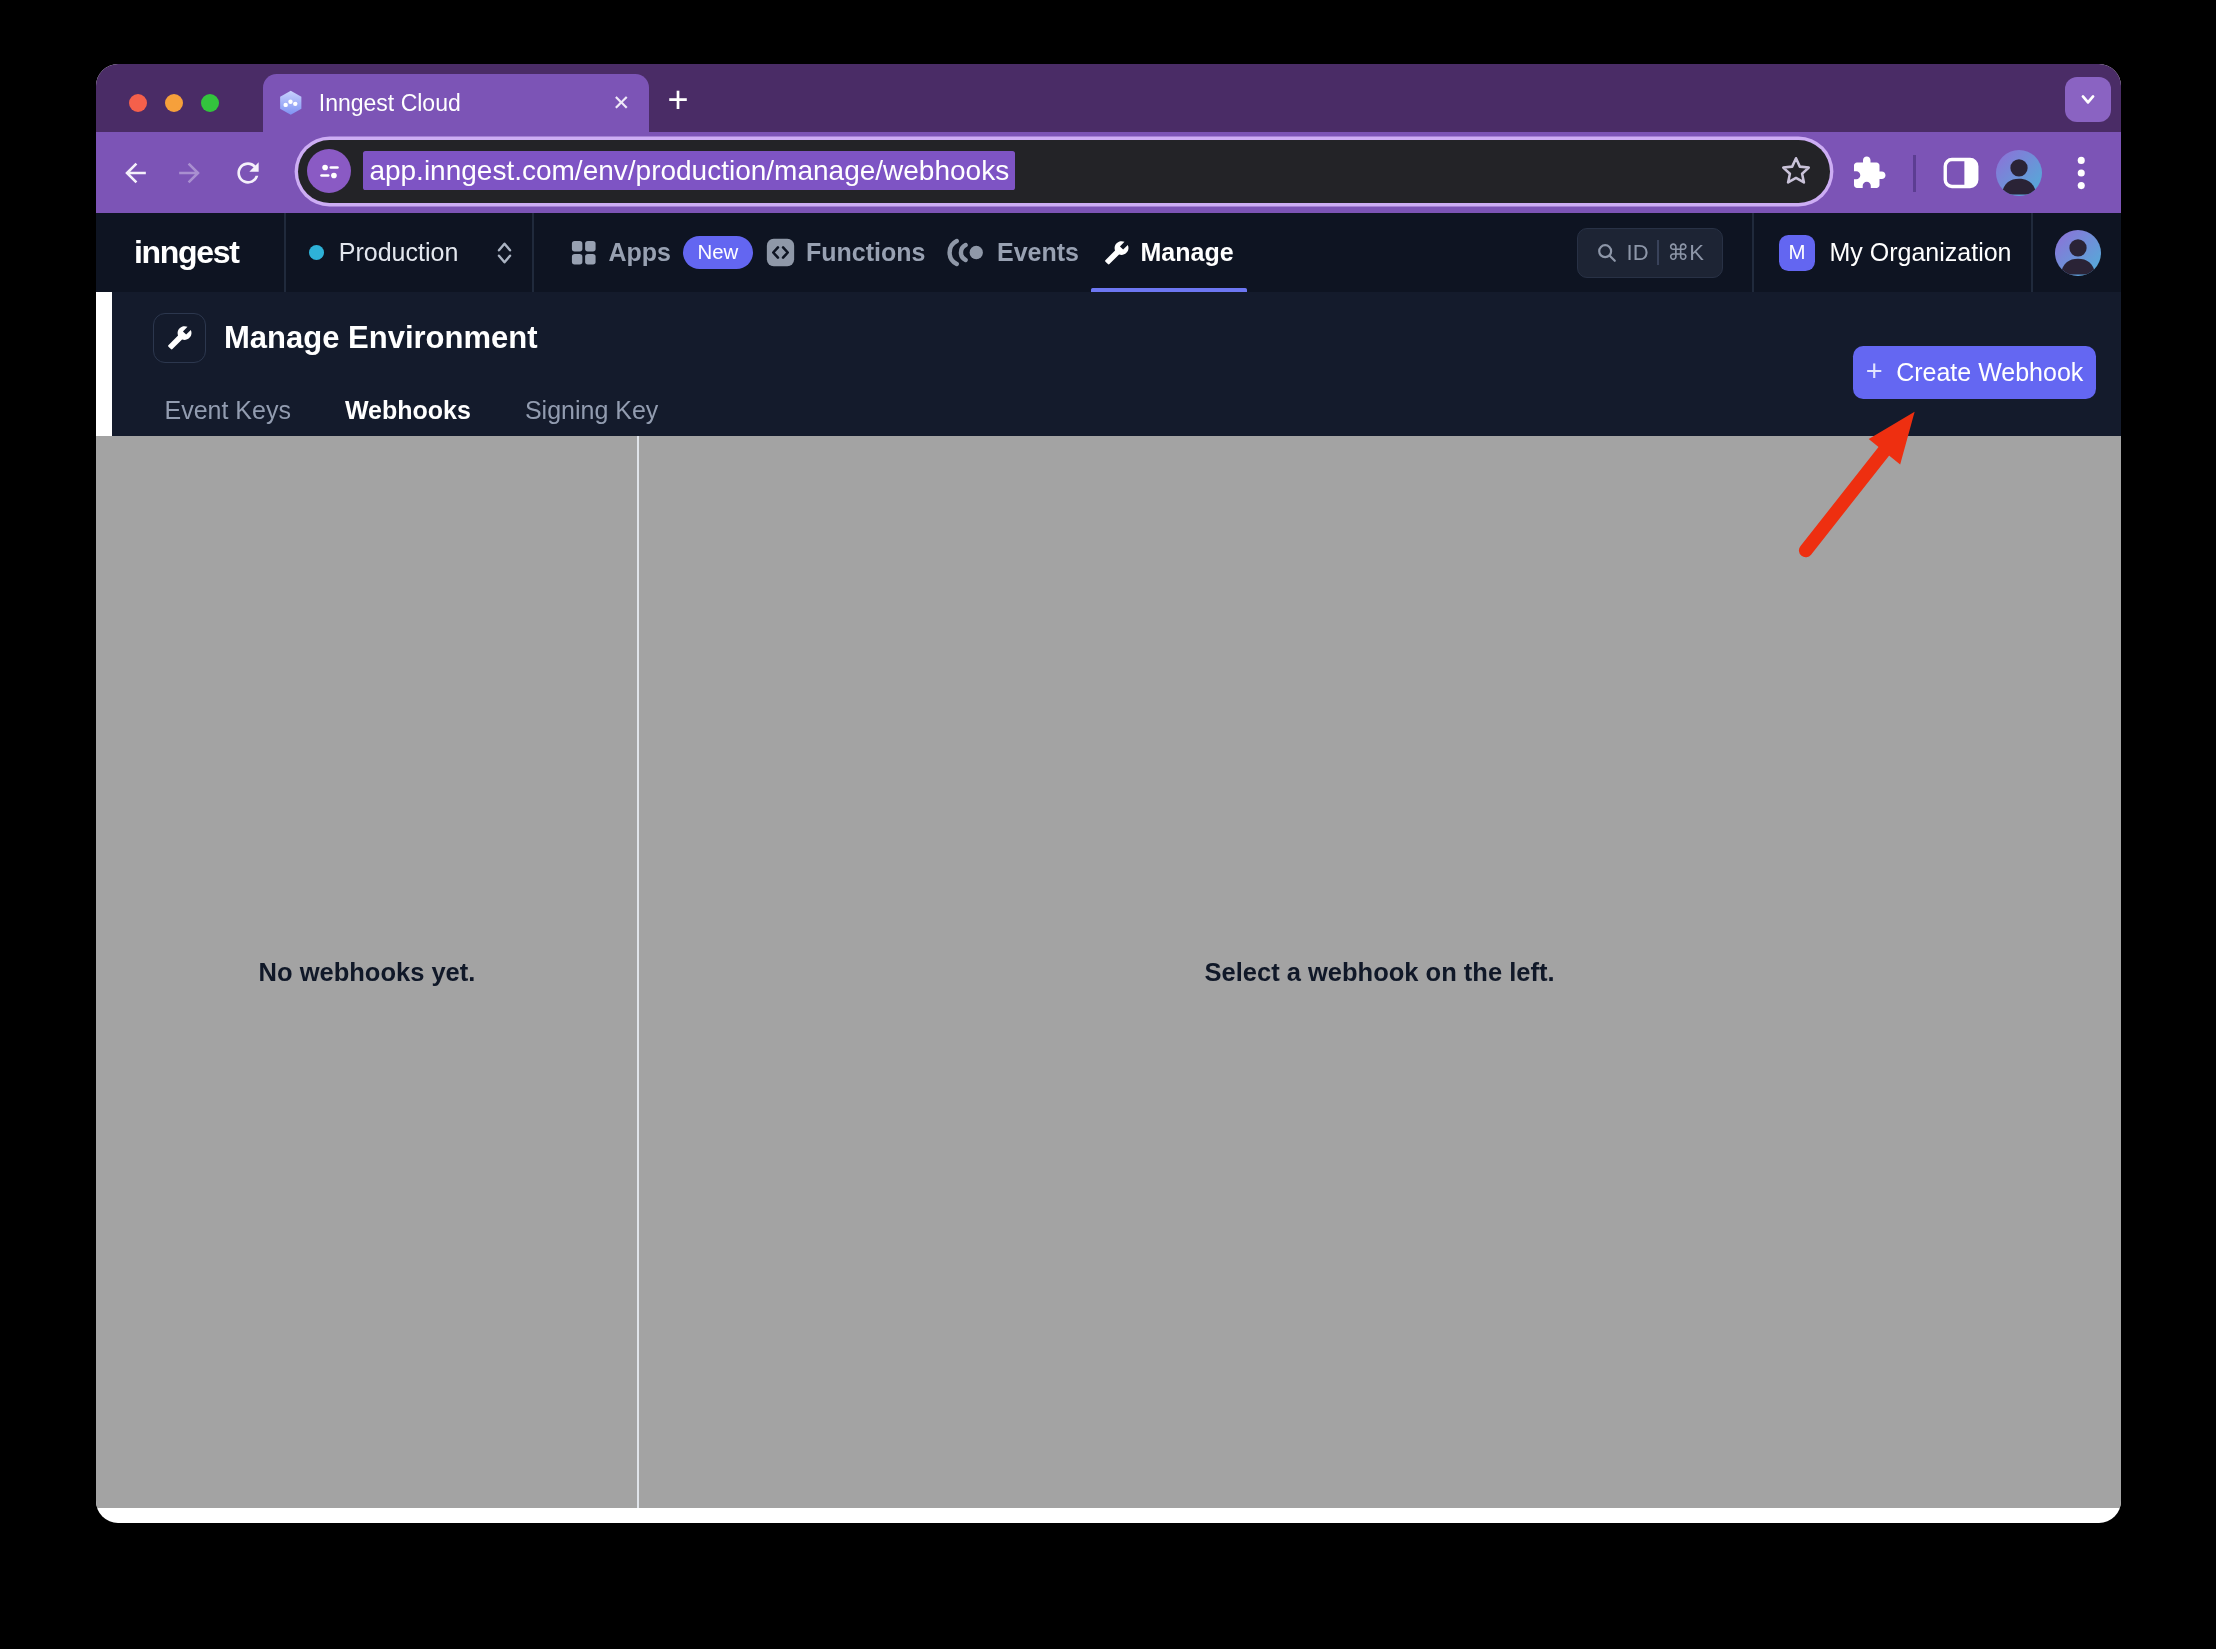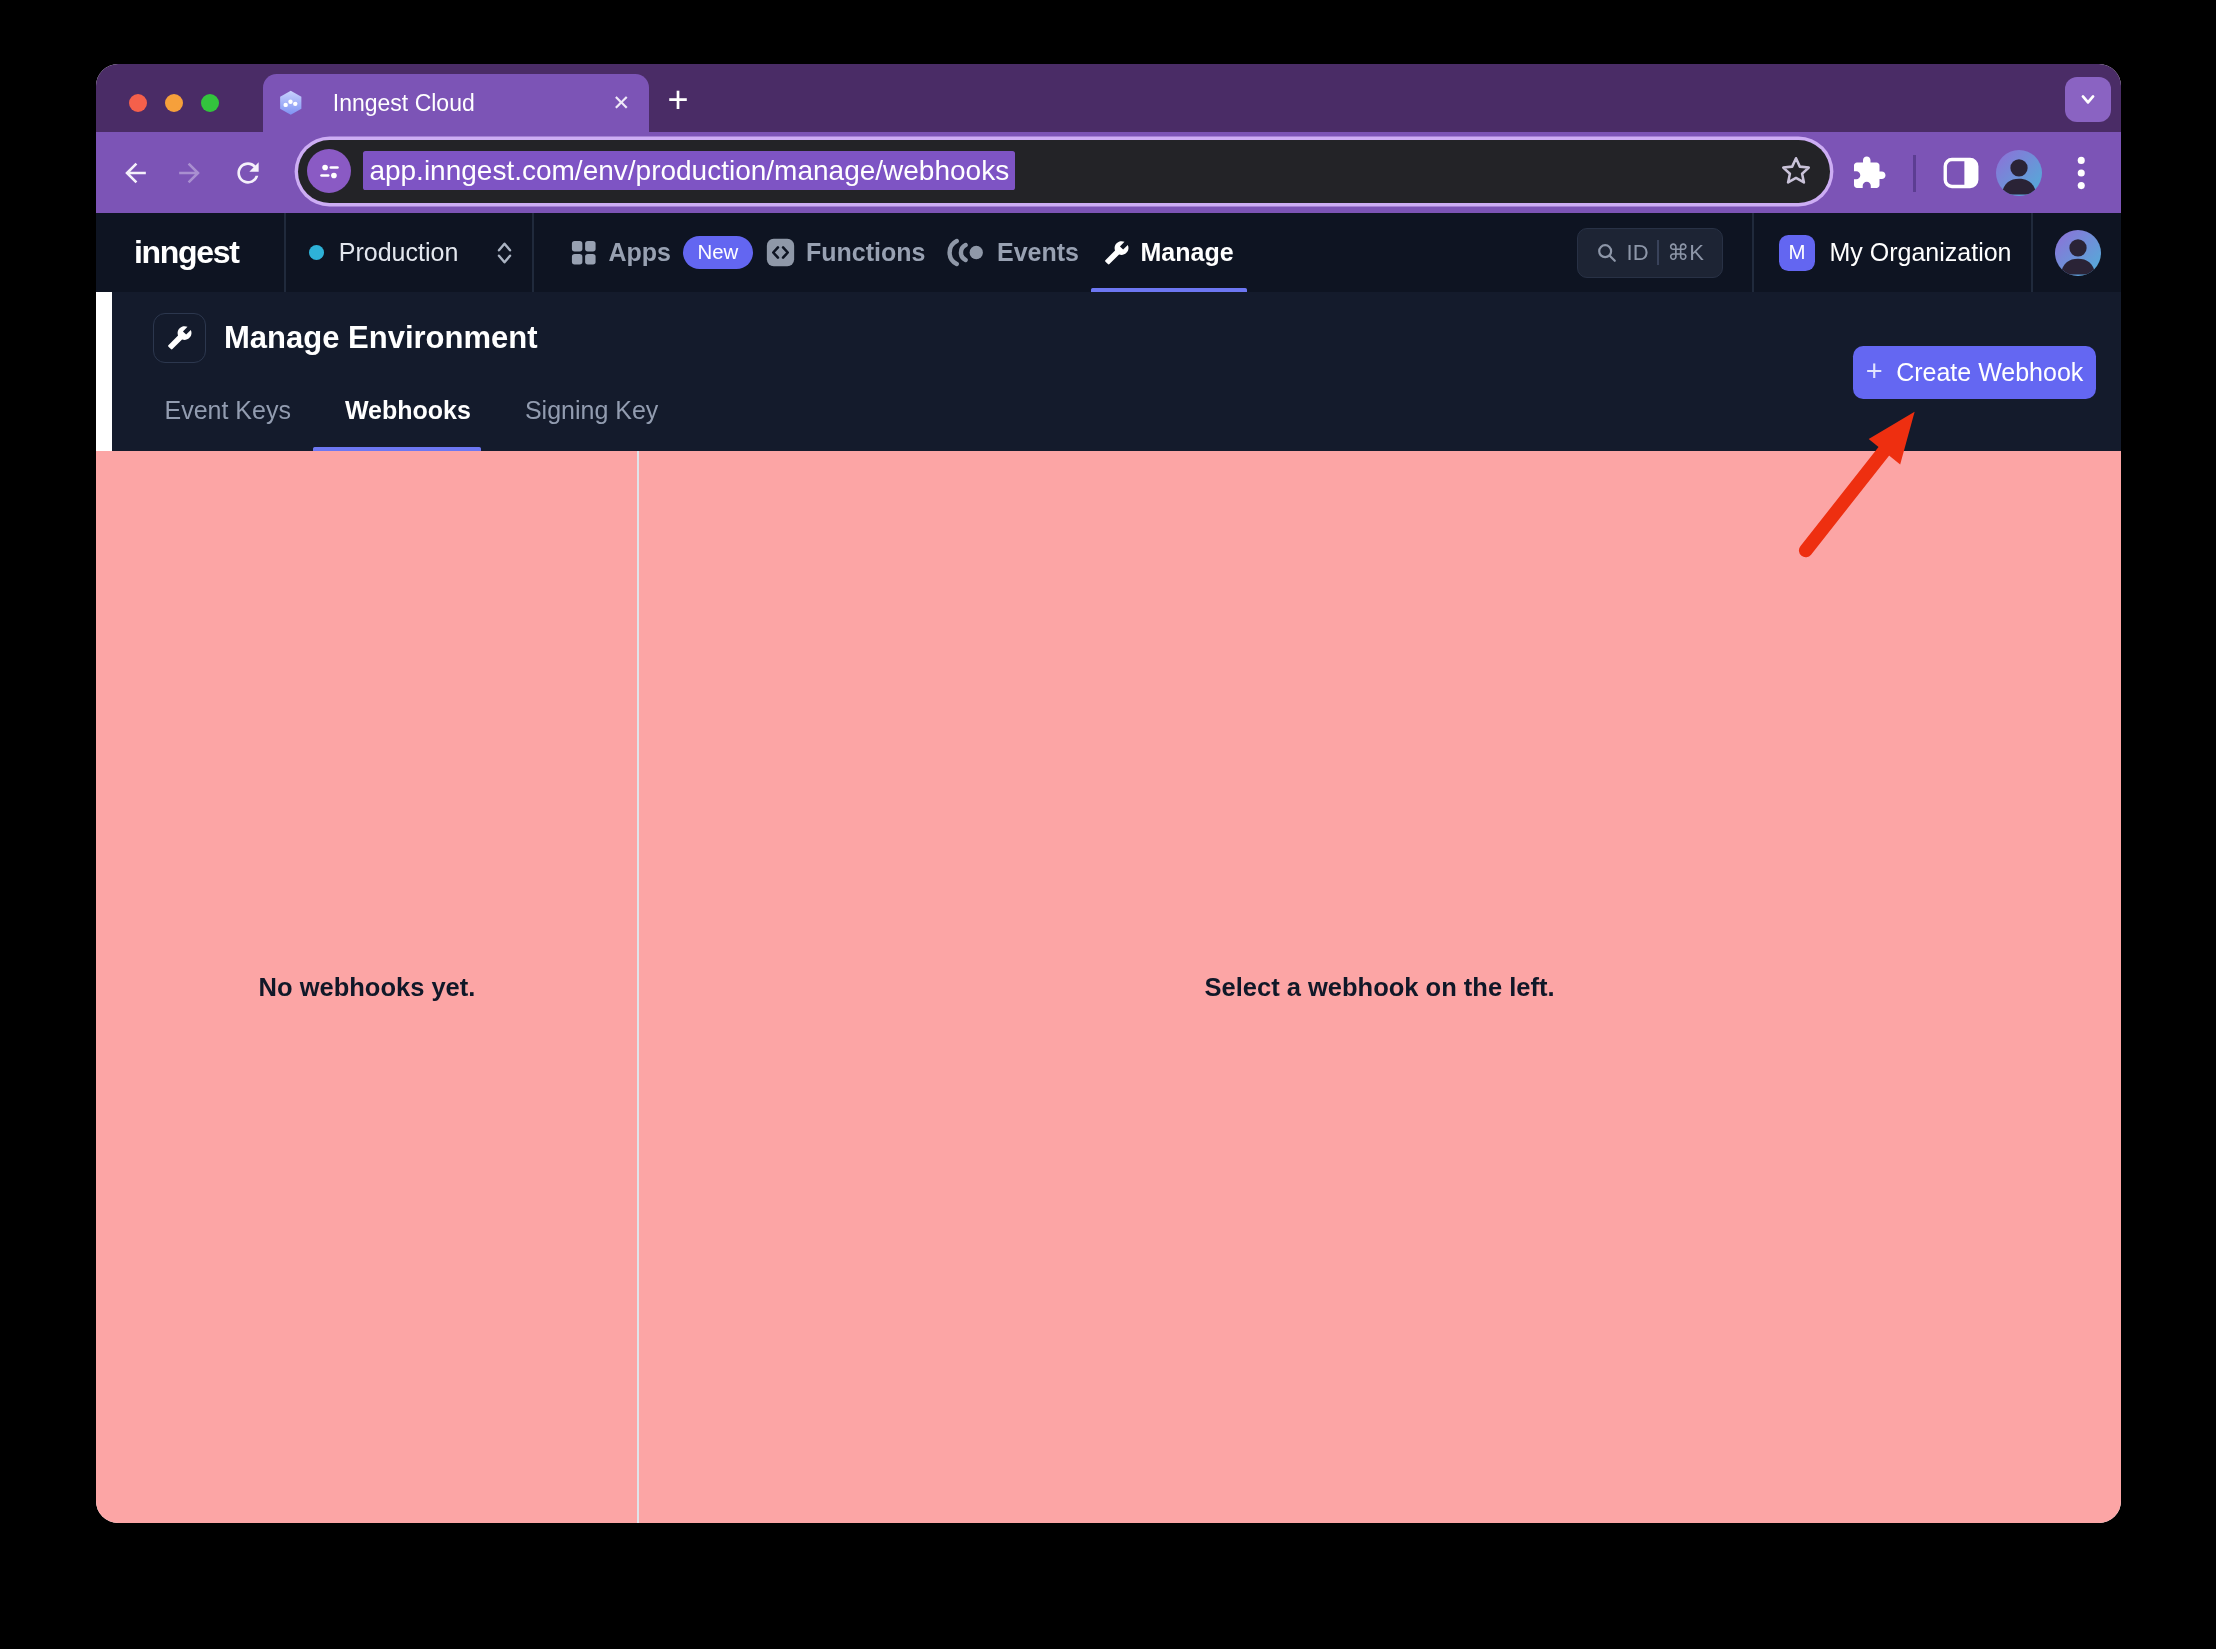--- a/index.html
+++ b/index.html
@@ -10,21 +10,21 @@
 
   #window { position:absolute; left:96px; top:64px; width:2025px; height:1459px;
             border-radius:22px; overflow:hidden; background:#fff;
             box-shadow:0 25.5px 77px rgba(0,0,0,.85); }
 
   
   #tabstrip { position:absolute; left:0; top:0; width:100%; height:68px; background:#4a2c66; }
   .light { position:absolute; top:30px; width:18px; height:18px; border-radius:50%; }
   #tab { position:absolute; left:167px; top:10.2px; width:386px; height:58px;
          background:#7c54b6; border-radius:13.6px 13.6px 0 0; display:flex; align-items:center;
-         padding:0 19px 0 15.3px; gap:29px; }
+         padding:0 19px 0 15.3px; gap:15px; }
   #tab .title { color:#fff; font-size:23px; }
   #tab .close { margin-left:auto; color:#f0eaf8; font-size:21px; cursor:default; }
   #newtab { position:absolute; left:560px; top:13.6px; width:44px; height:44px; color:#fff;
             font-size:36px; font-weight:300; display:flex; align-items:center; justify-content:center; }
   #tabchev { position:absolute; left:1969px; top:12.8px; width:46px; height:45px;
              background:#8a63c2; border-radius:12px; display:flex; align-items:center; justify-content:center; }
 
   
   #toolbar { position:absolute; left:0; top:68px; width:100%; height:81px; background:#7c54b6; }
   .tbtn { position:absolute; top:50%; transform:translateY(-50%); display:flex;
@@ -71,21 +71,21 @@
   .mtab { height:47px; line-height:47px; padding:0 27px; font-size:25px; color:#929cb0; }
   .mtab.active { color:#fff; font-weight:bold; }
   #webhooks-underline { position:absolute; left:201px; bottom:0; width:168px; height:4.3px;
                         background:#6d77f2; border-radius:1.7px 1.7px 0 0; }
   #createbtn { position:absolute; left:1741px; top:54px; width:243px; height:53px; border-radius:10.2px;
                background:#6467f2; display:flex; align-items:center; justify-content:center; gap:13.6px;
                color:#fff; font-size:25px; }
   #createbtn .plus { font-size:29px; font-weight:300; color:#e3e5ff; margin-top:-2.6px; }
 
   
-  #content { position:absolute; left:0; top:387px; width:100%; height:1072px; background:#fca5a5; }
+  #content { position:absolute; left:0; top:372px; width:100%; height:1072px; background:#a3a3a3; }
   #panediv { position:absolute; left:541px; top:0; width:1.7px; height:100%; background:#e0e4ea; }
   .emptymsg { position:absolute; top:522px; text-align:center; font-size:25.5px; font-weight:bold;
               color:#101828; }
   #leftmsg { left:0; width:542px; }
   #rightmsg { left:542px; width:1483px; }
 
   #arrow-overlay { position:absolute; left:0; top:0; width:2216px; height:1649px; pointer-events:none; }
   svg { display:block; }
 </style>
 </head>

